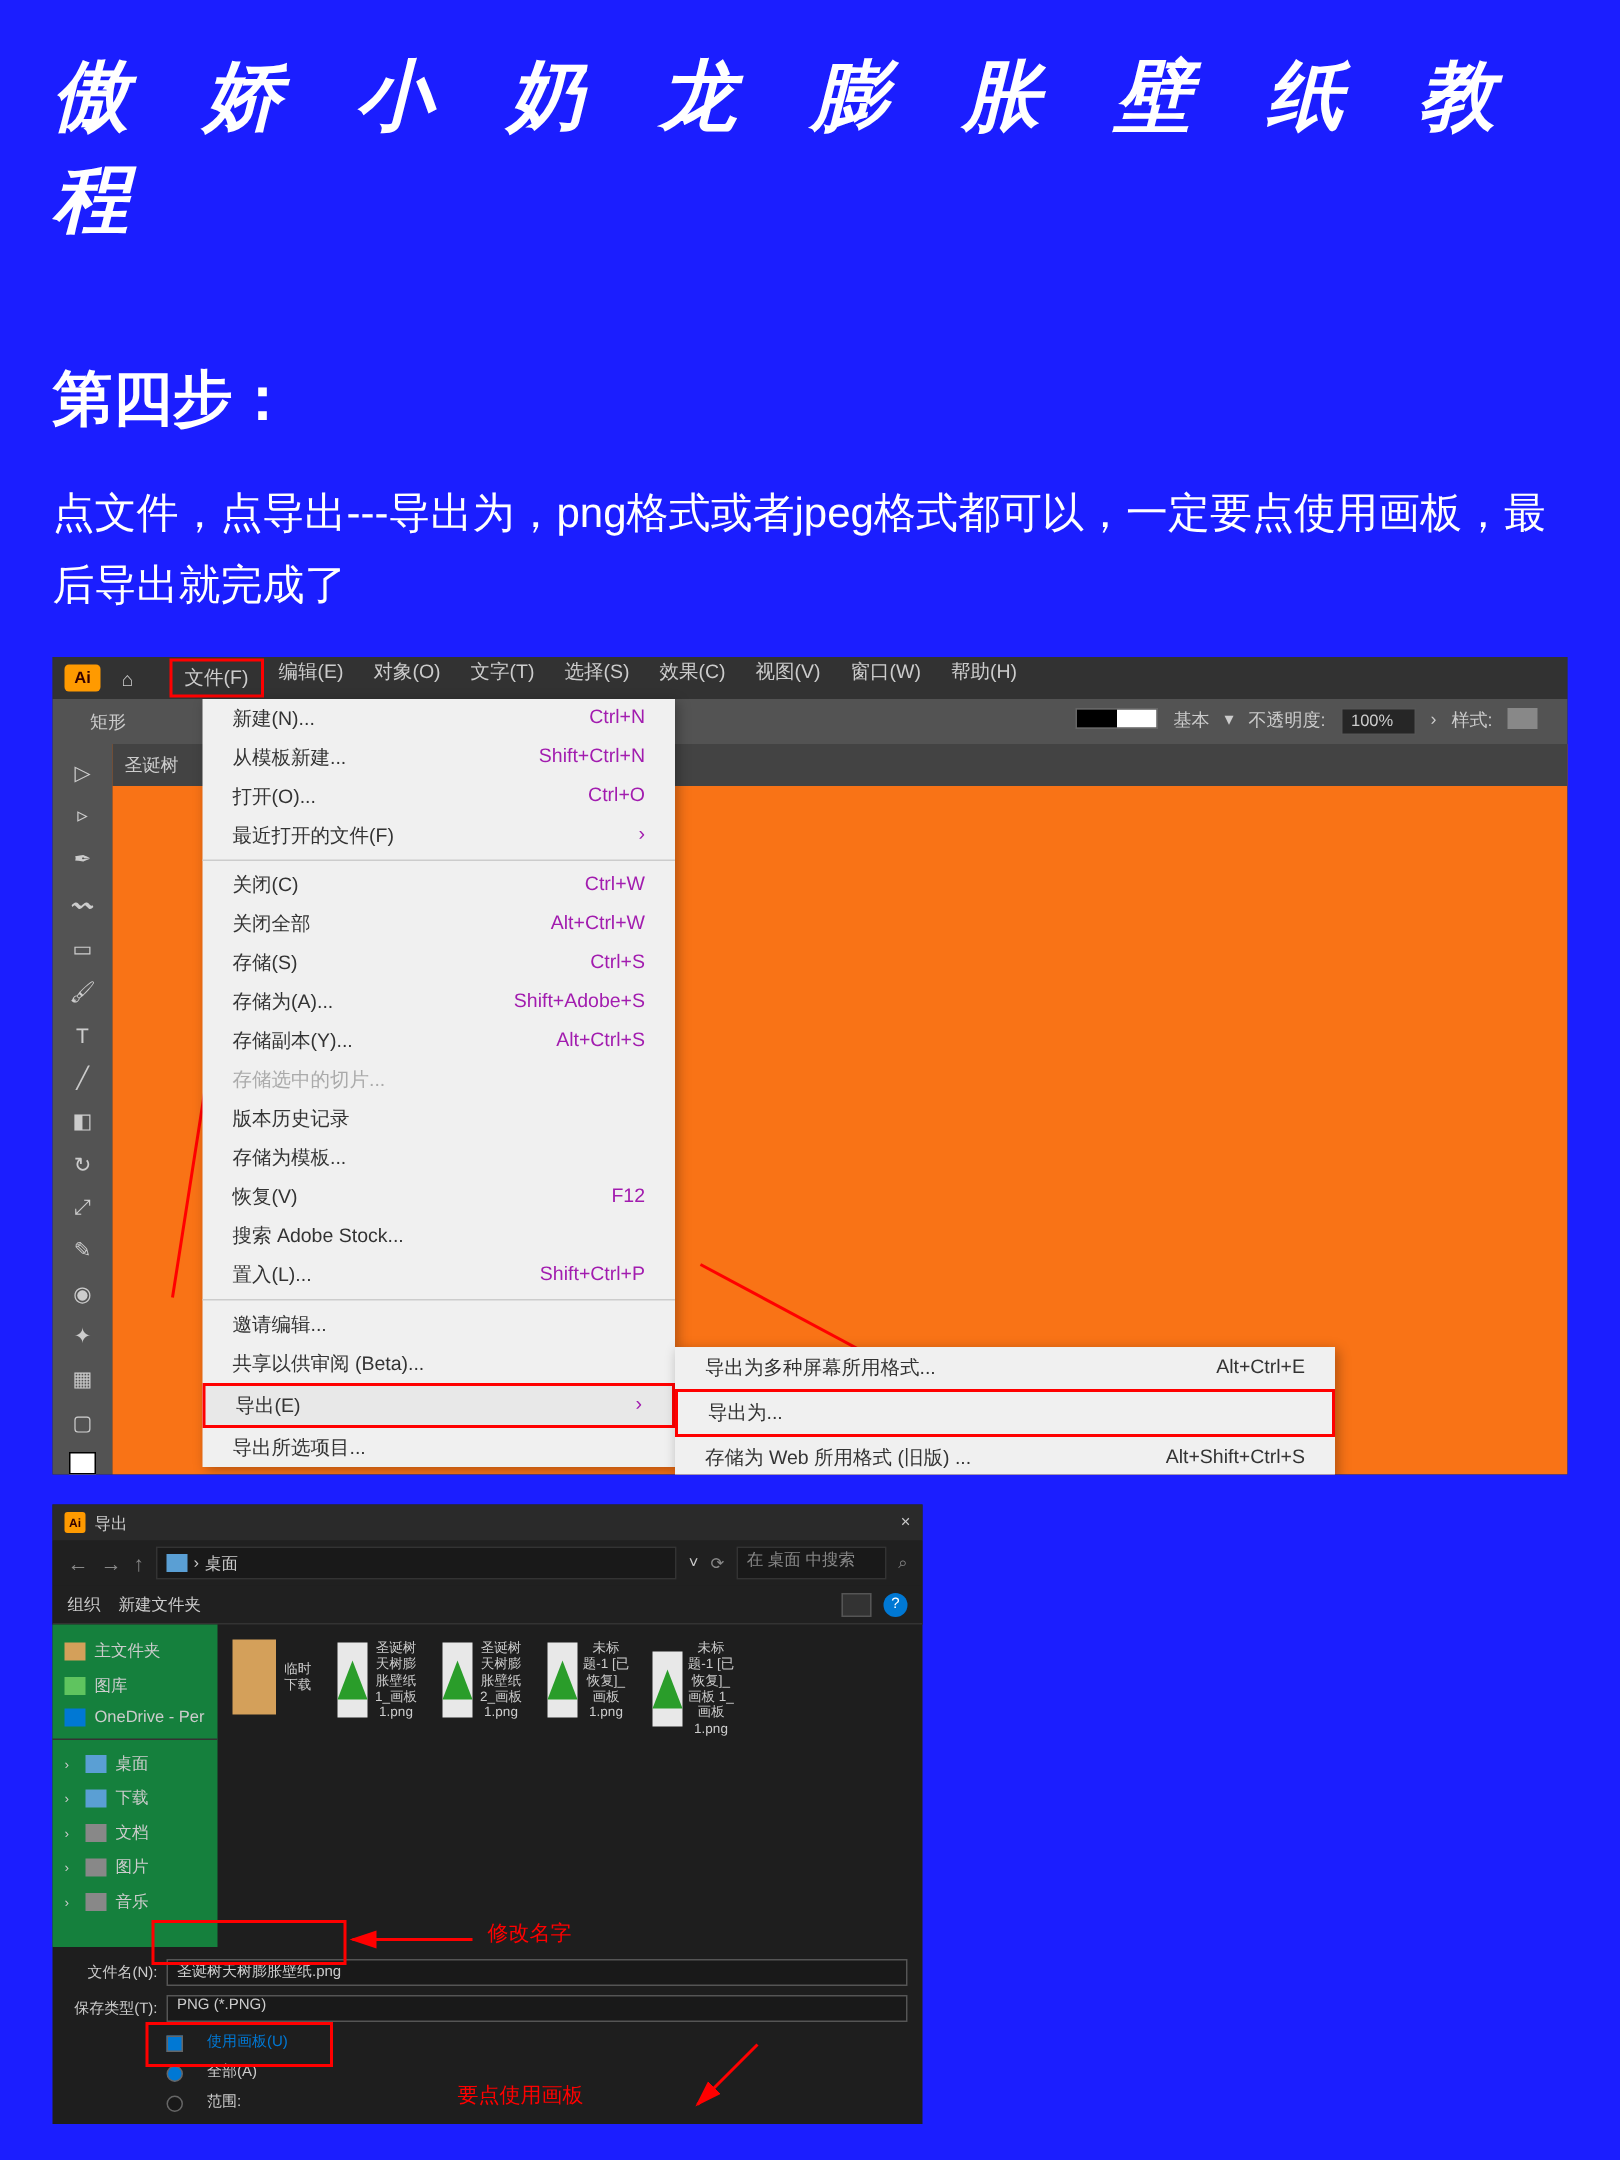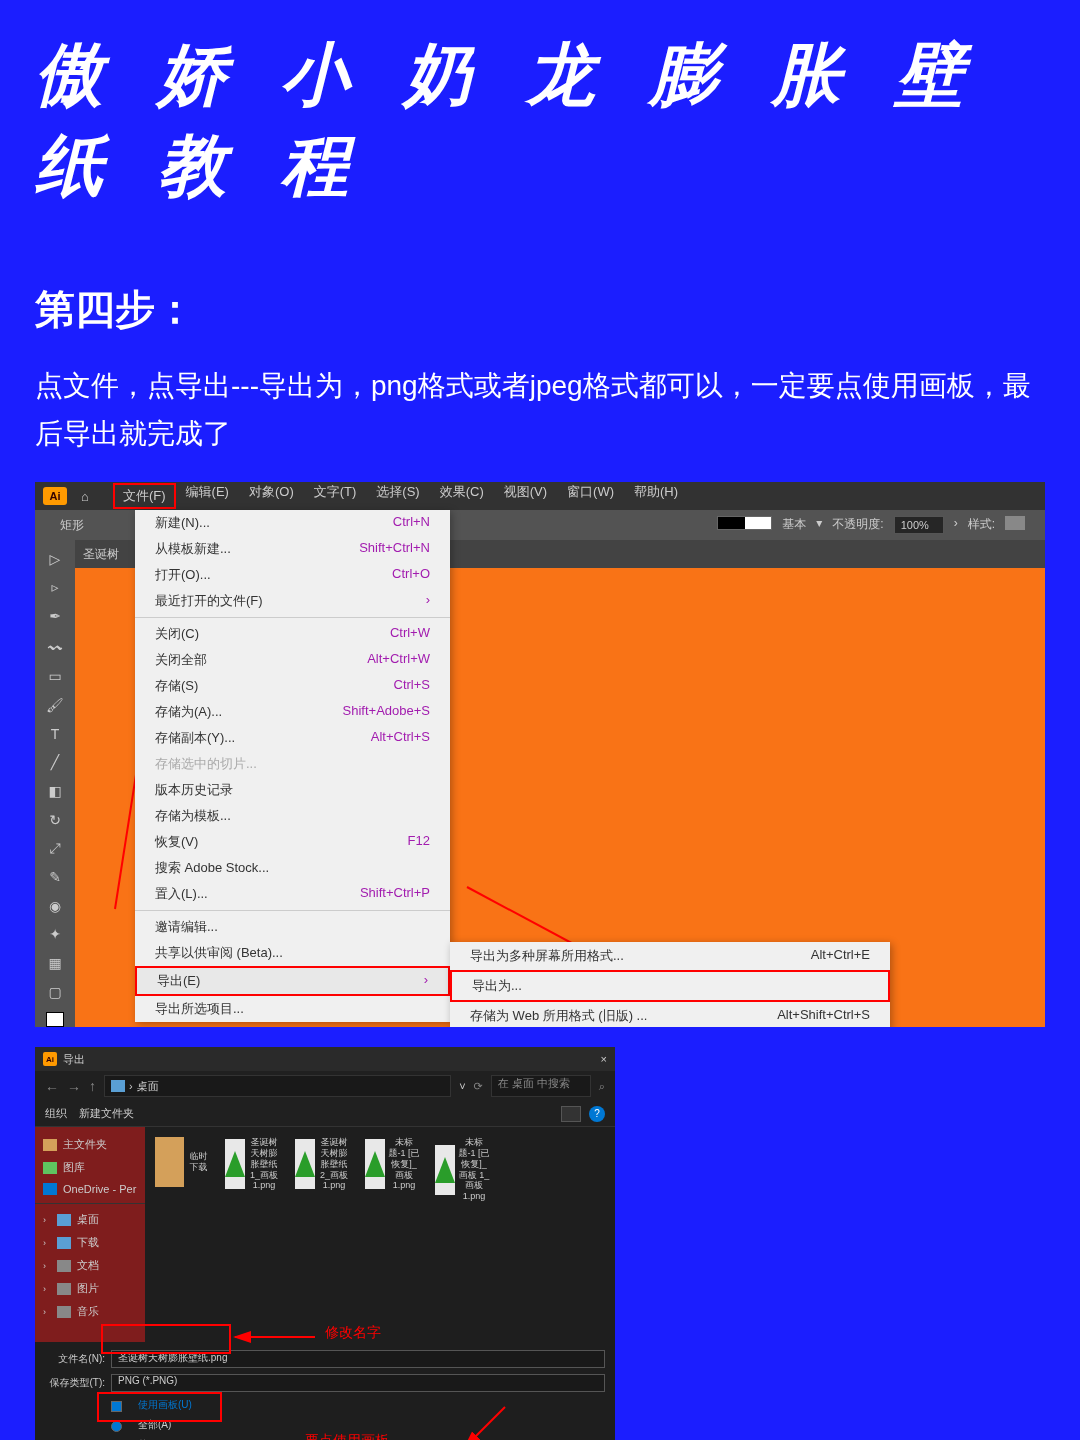--- a/index.html
+++ b/index.html
@@ -1,18 +1,18 @@
 <!DOCTYPE html>
 <html><head>
 <meta charset="utf-8">
 <style>
 *{margin:0;padding:0;box-sizing:border-box;font-family:"Microsoft YaHei",sans-serif}
 body{background:#1b1eff;width:1080px;color:#fff}
 .page{padding:30px 35px}
-.title{font-size:68px;font-weight:900;letter-spacing:18px;font-style:italic;margin-bottom:70px}
+.title{font-size:51px;font-weight:900;letter-spacing:18px;font-style:italic;margin-bottom:70px}
 .step{font-size:40px;font-weight:700;margin-bottom:25px}
 .desc{font-size:28px;line-height:1.7;margin-bottom:25px}
 
 
 .ai{background:#323232;width:100%;position:relative;height:545px;overflow:hidden}
 .ai-top{display:flex;align-items:center;height:28px;background:#323232;font-size:13px;color:#ccc}
 .ai-logo{width:24px;height:18px;background:#ff9a00;border-radius:3px;margin:0 8px;display:flex;align-items:center;justify-content:center;color:#330000;font-size:11px;font-weight:700}
 .home-icon{width:20px;height:16px;margin-right:20px;color:#ccc;display:flex;align-items:center;justify-content:center}
 .menu-item{padding:0 10px;cursor:pointer}
 .menu-file{border:2px solid red;padding:2px 8px;margin-left:-2px}
@@ -52,21 +52,21 @@
 .path-arrows{color:#888;font-size:14px;display:flex;gap:4px}
 .path-box{flex:1;background:#191919;border:1px solid #333;height:22px;display:flex;align-items:center;padding:0 6px;gap:4px}
 .folder-ico{width:14px;height:12px;background:#5a9fd4}
 .ref-ico,.search-box{color:#888}
 .search-box{background:#191919;border:1px solid #333;height:22px;width:100px;padding:0 6px;color:#888}
 .ex-bar{display:flex;height:26px;align-items:center;padding:0 10px;gap:12px;background:#202020;border-bottom:1px solid #333}
 .ex-bar .right{margin-left:auto;display:flex;gap:8px;align-items:center}
 .view-ico{width:20px;height:16px;background:#333;border:1px solid #555}
 .help-ico{width:16px;height:16px;border-radius:50%;background:#0078d4;color:#fff;display:flex;align-items:center;justify-content:center;font-size:10px}
 .ex-main{display:flex;height:215px}
-.ex-side{width:110px;background:#7f1d1d;padding:6px 0}
+.ex-side{width:110px;background:#15803d;padding:6px 0}
 .side-item{display:flex;align-items:center;gap:6px;padding:4px 8px;cursor:pointer}
 .side-ico{width:14px;height:12px}
 .side-ico.home{background:#d4a05a}
 .side-ico.pic{background:#5fc45f}
 .side-ico.od{background:#0078d4}
 .side-ico.blue{background:#5a9fd4}
 .side-ico.gray{background:#888}
 .side-sep{height:1px;background:#333;margin:4px 0}
 .ex-files{flex:1;padding:10px;display:flex;gap:15px;align-items:flex-start}
 .file{display:flex;flex-direction:row;align-items:center;width:55px;text-align:center;font-size:9px;line-height:1.2;gap:3px}

